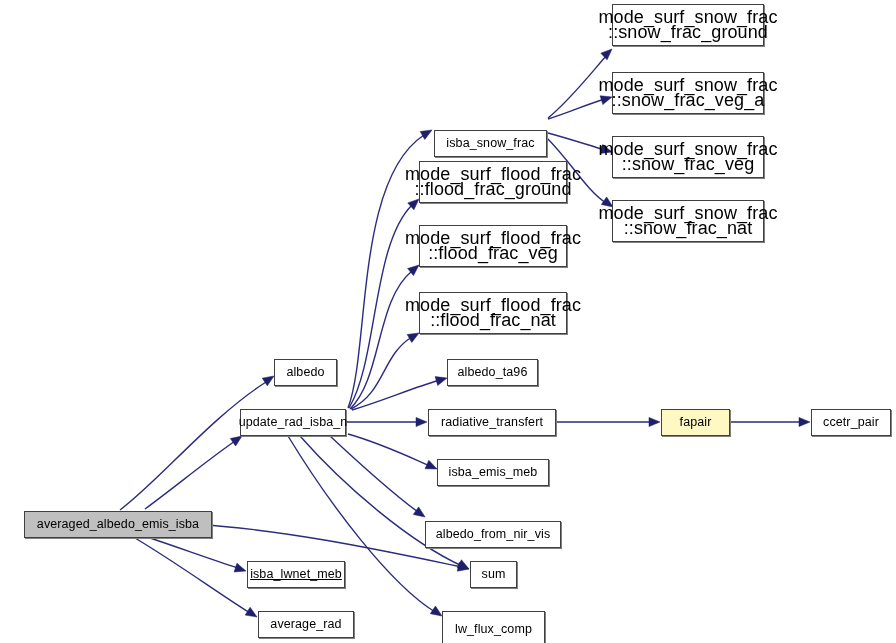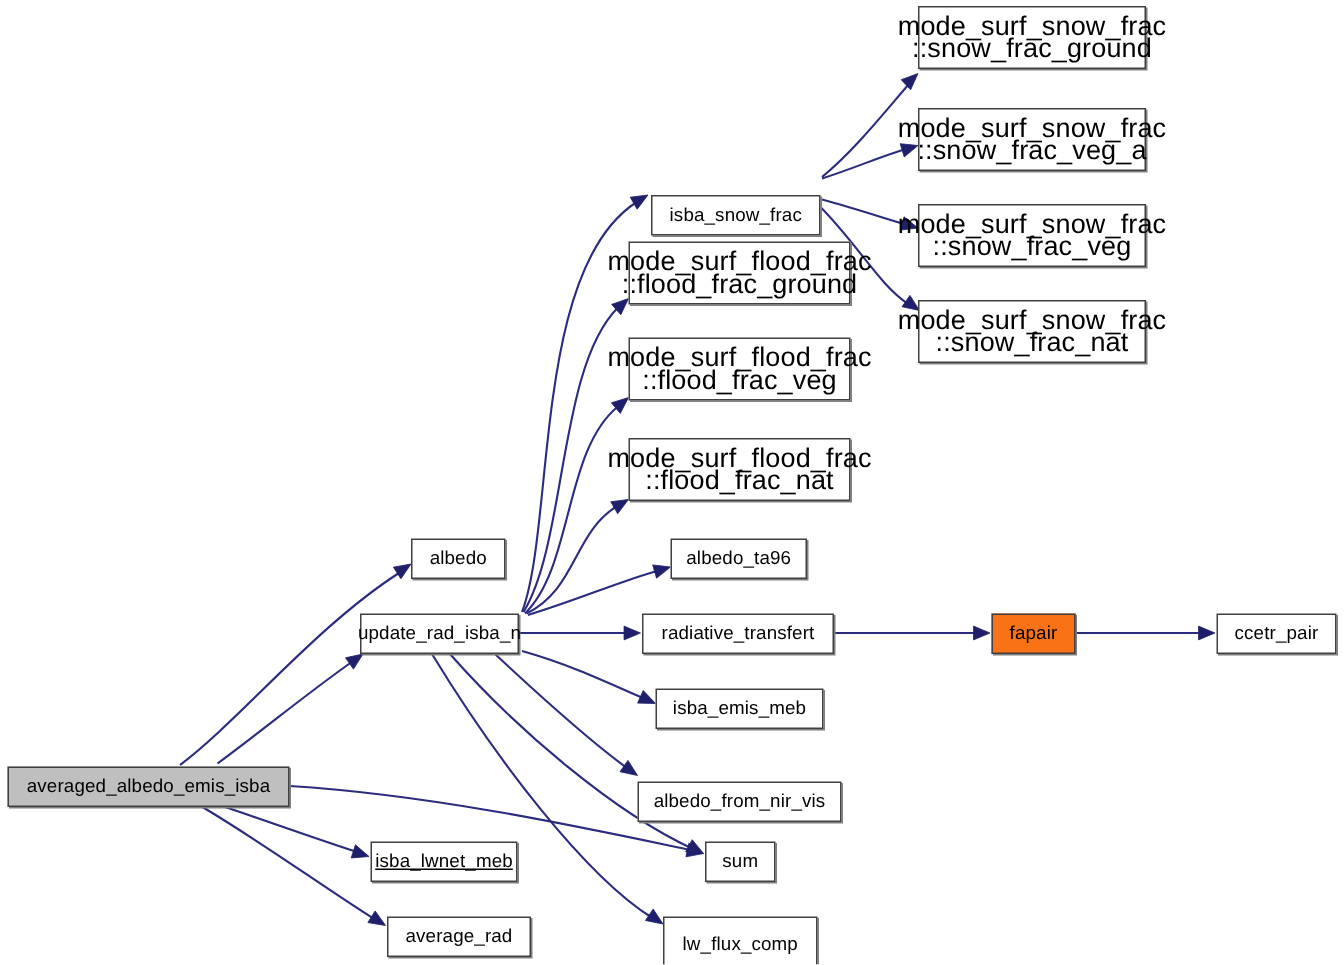--- a/index.html
+++ b/index.html
@@ -46,20 +46,21 @@
     text-align: center;
     font-size: 12.5px;
     line-height: 13.5px;
     letter-spacing: 0.1px;
     white-space: pre-line;
     padding: 0 3px;
     box-shadow: 1px 1px 0 0 #808080;
   }
   .node.root {
     background: #bfbfbf;
+    margin-left: 19px;
   }
   .node.two-line {
     font-size: 18px;
     line-height: 15px;
   }
 </style>
 </head>
 <body>
 
 <div id="callgraph">
@@ -127,16 +128,16 @@
       <div class="node" style="left: 470px; top: 561px; width: 47px; height: 27px; border-color: rgb(64, 64, 64); background: rgb(255, 255, 255); color: rgb(0, 0, 0);">sum</div>
       <div class="node" style="left: 442px; top: 611px; width: 103px; height: 37px; border-color: rgb(64, 64, 64); background: rgb(255, 255, 255); color: rgb(0, 0, 0);">lw_flux_comp</div>
       <div class="node two-line" style="left: 612px; top: 4px; width: 152px; height: 42px; border-color: rgb(64, 64, 64); background: rgb(255, 255, 255); color: rgb(0, 0, 0);">mode_surf_snow_frac
 ::snow_frac_ground</div>
       <div class="node two-line" style="left: 612px; top: 72px; width: 152px; height: 42px; border-color: rgb(64, 64, 64); background: rgb(255, 255, 255); color: rgb(0, 0, 0);">mode_surf_snow_frac
 ::snow_frac_veg_a</div>
       <div class="node two-line" style="left: 612px; top: 136px; width: 152px; height: 42px; border-color: rgb(64, 64, 64); background: rgb(255, 255, 255); color: rgb(0, 0, 0);">mode_surf_snow_frac
 ::snow_frac_veg</div>
       <div class="node two-line" style="left: 612px; top: 200px; width: 152px; height: 42px; border-color: rgb(64, 64, 64); background: rgb(255, 255, 255); color: rgb(0, 0, 0);">mode_surf_snow_frac
 ::snow_frac_nat</div>
-      <div class="node" style="left: 661px; top: 409px; width: 56px; height: 27px; border-color: rgb(64, 64, 64); background: #f97316; color: rgb(0, 0, 0);">fapair</div>
+      <div class="node" style="left: 661px; top: 409px; width: 69px; height: 27px; border-color: rgb(64, 64, 64); background: #fef9c3; color: rgb(0, 0, 0);">fapair</div>
       <div class="node" style="left: 811px; top: 409px; width: 80px; height: 27px; border-color: rgb(64, 64, 64); background: rgb(255, 255, 255); color: rgb(0, 0, 0);">ccetr_pair</div>
     </div>
 </div>
 
 </body></html>

